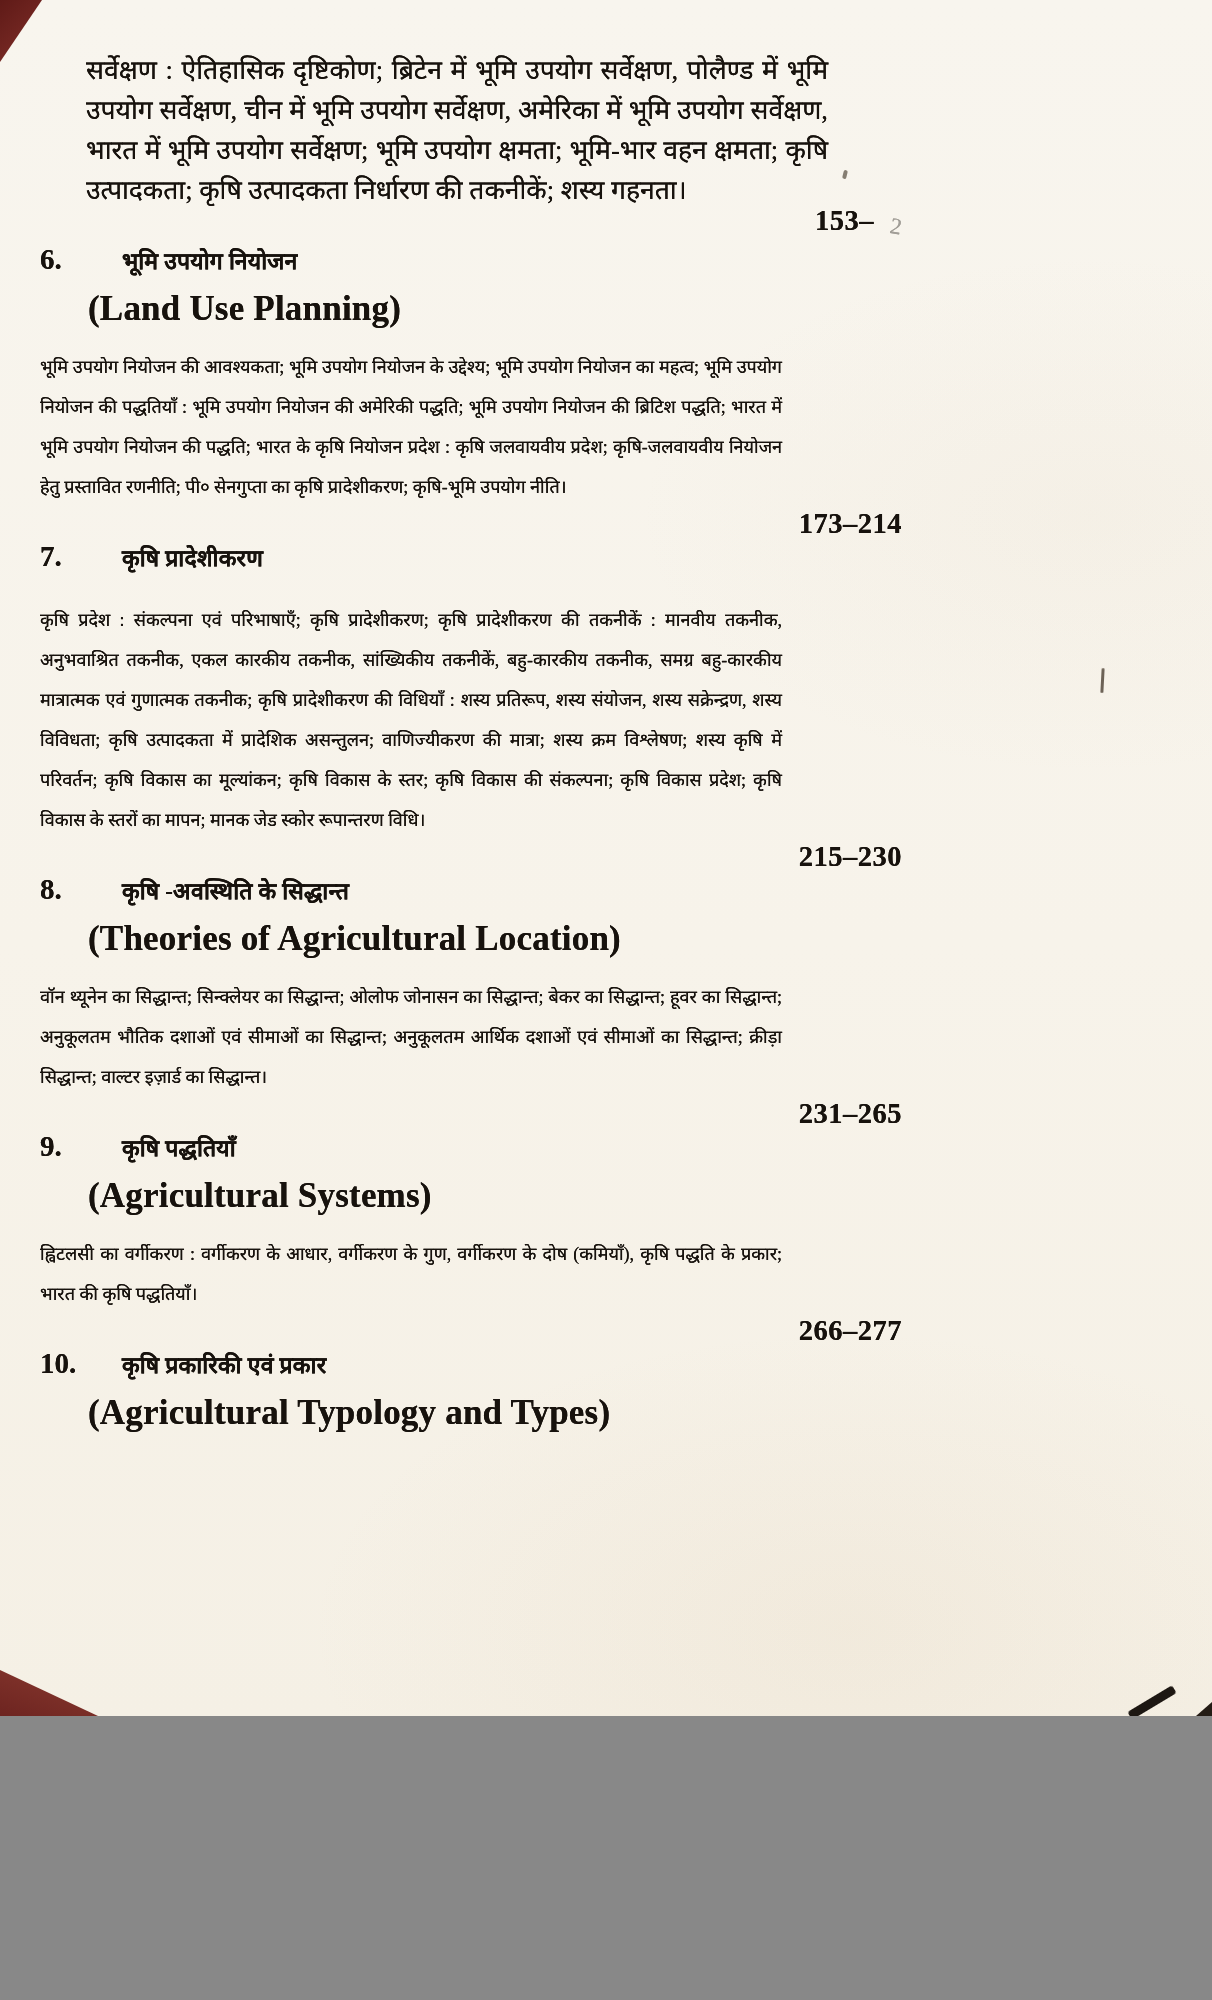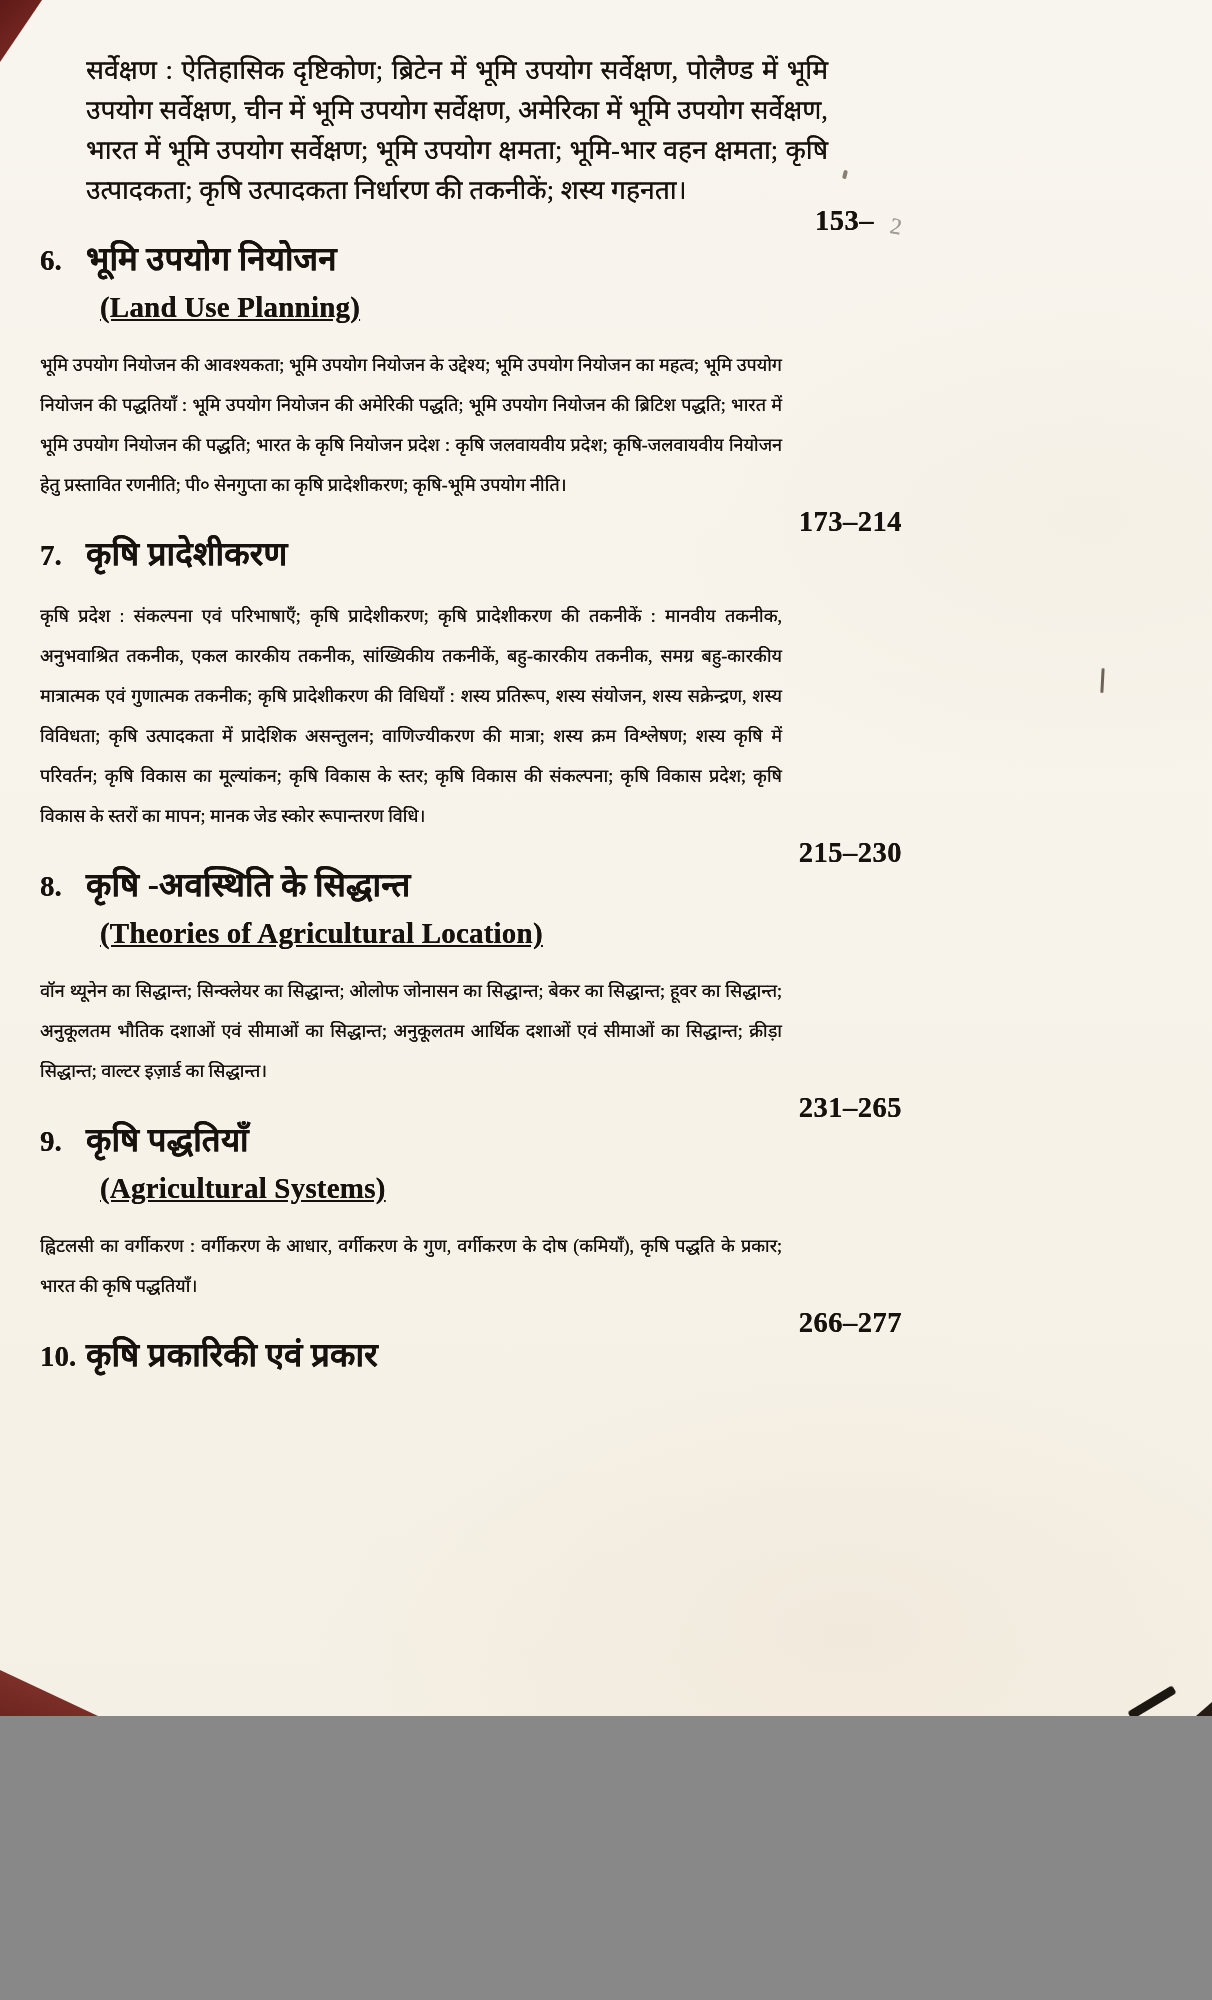--- a/index.html
+++ b/index.html
@@ -47,23 +47,24 @@
   .item-head .num {
     width: 46px;
     flex: 0 0 46px;
     font-weight: 700;
     font-size: 29px;
     text-shadow: 0 0 0.5px #17120d;
   }
   .item-head .title-hi {
     flex: 1 1 auto;
     font-weight: 700;
-    font-size: 33px;
+    font-size: 23px;
     letter-spacing: 0.2px;
     text-shadow: 0 0 0.6px #17120d;
+    margin-left: 36px;
   }
   .item-head .pages {
     position: absolute;
     right: 0;
     top: -32px;
     font-weight: 700;
     font-size: 28.5px;
     letter-spacing: 0.5px;
     white-space: nowrap;
     text-shadow: 0 0 0.4px #17120d;
@@ -71,28 +72,27 @@
   .pages .pages-faint {
     display: inline-block;
     opacity: 0.38;
     font-size: 23px;
     font-weight: 400;
     margin-left: 16px;
     transform: translateY(4px) rotate(10deg);
   }
 
   .item-en {
-    margin-left: 60px;
+    margin-left: 48px;
     margin-top: 4px;
     font-weight: 700;
-    font-size: 29px;
+    font-size: 35px;
     line-height: 40px;
     letter-spacing: 0.2px;
     text-shadow: 0 0 0.5px #17120d;
-    text-decoration: underline;
   }
 
   .item-body {
     margin-top: 18px;
     width: 742px;
     font-size: 18px;
     line-height: 40px;
     text-align: justify;
     text-shadow: 0 0 0.45px #17120d;
   }
@@ -205,20 +205,21 @@
       <div class="item-en">(Agricultural Systems)</div>
       <p class="item-body">ह्विटलसी का वर्गीकरण : वर्गीकरण के आधार, वर्गीकरण के गुण, वर्गीकरण के दोष (कमियाँ), कृषि पद्धति के प्रकार; भारत की कृषि पद्धतियाँ।</p>
     </div>
 
     <div class="toc-item">
       <div class="item-head">
         <span class="num">10.</span>
         <span class="title-hi">कृषि प्रकारिकी एवं प्रकार</span>
         <span class="pages">266–277</span>
       </div>
+      <div class="item-en">(Agricultural Typology and Types)</div>
     </div>
 
   </div>
 
   <div class="speck-1"></div>
   <div class="stray-ink-mark"></div>
   <div class="bleed-line bleed-1"></div>
   <div class="bleed-line bleed-2"></div>
   <div class="corner-bottom-left"></div>
   <div class="ink-mark-bottom-right"></div>

